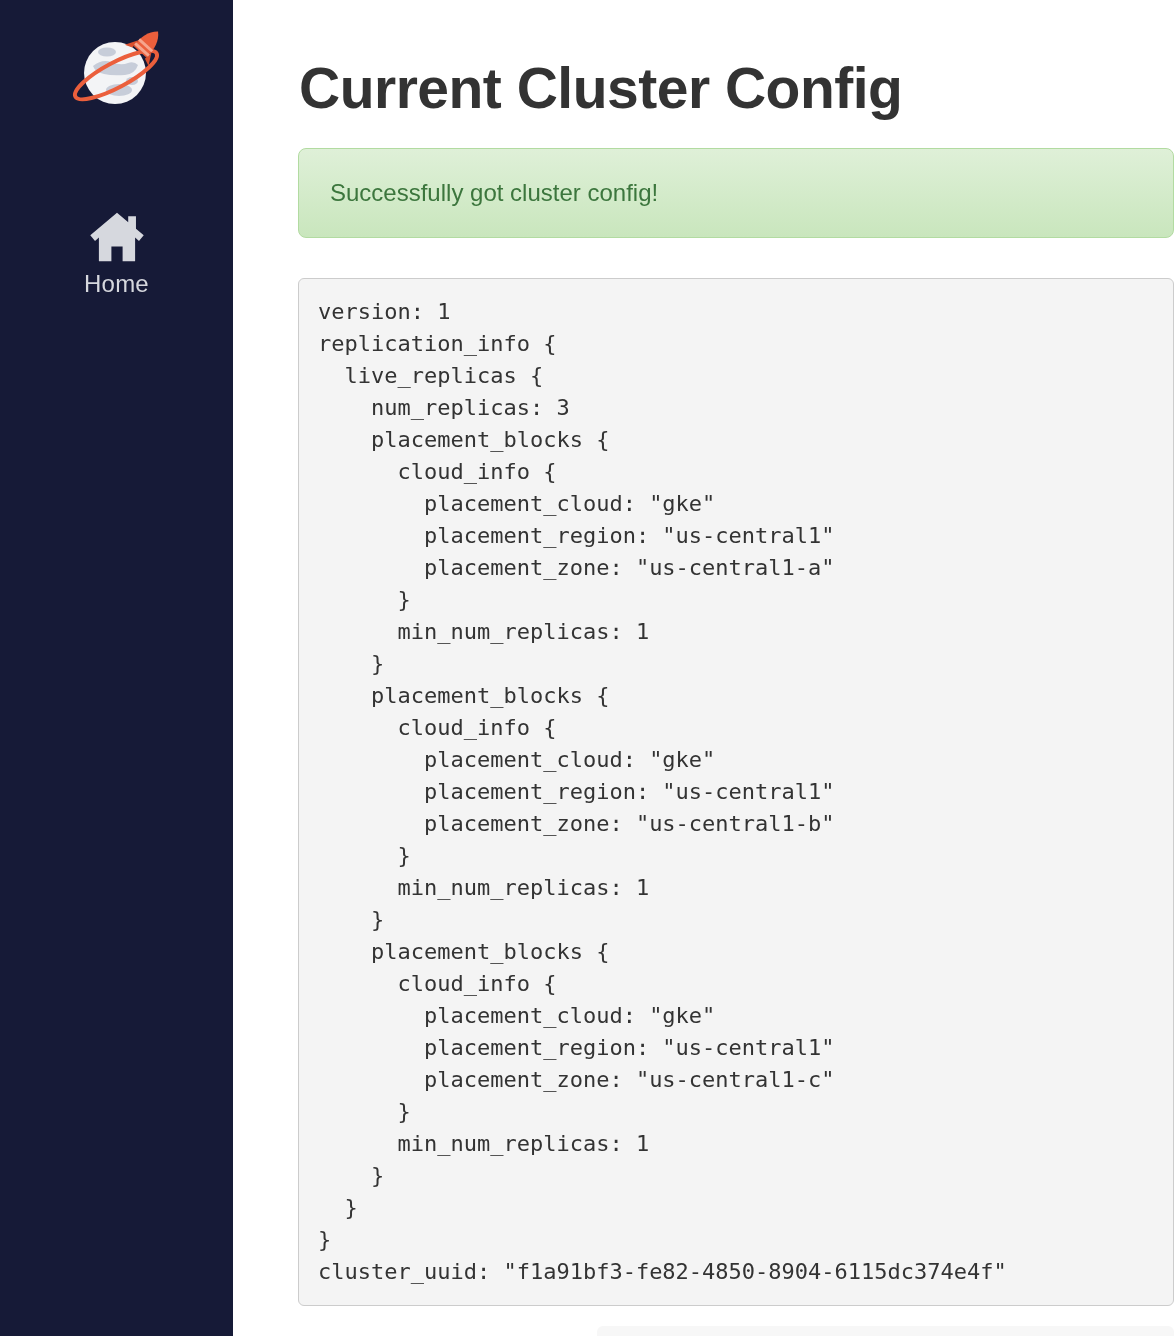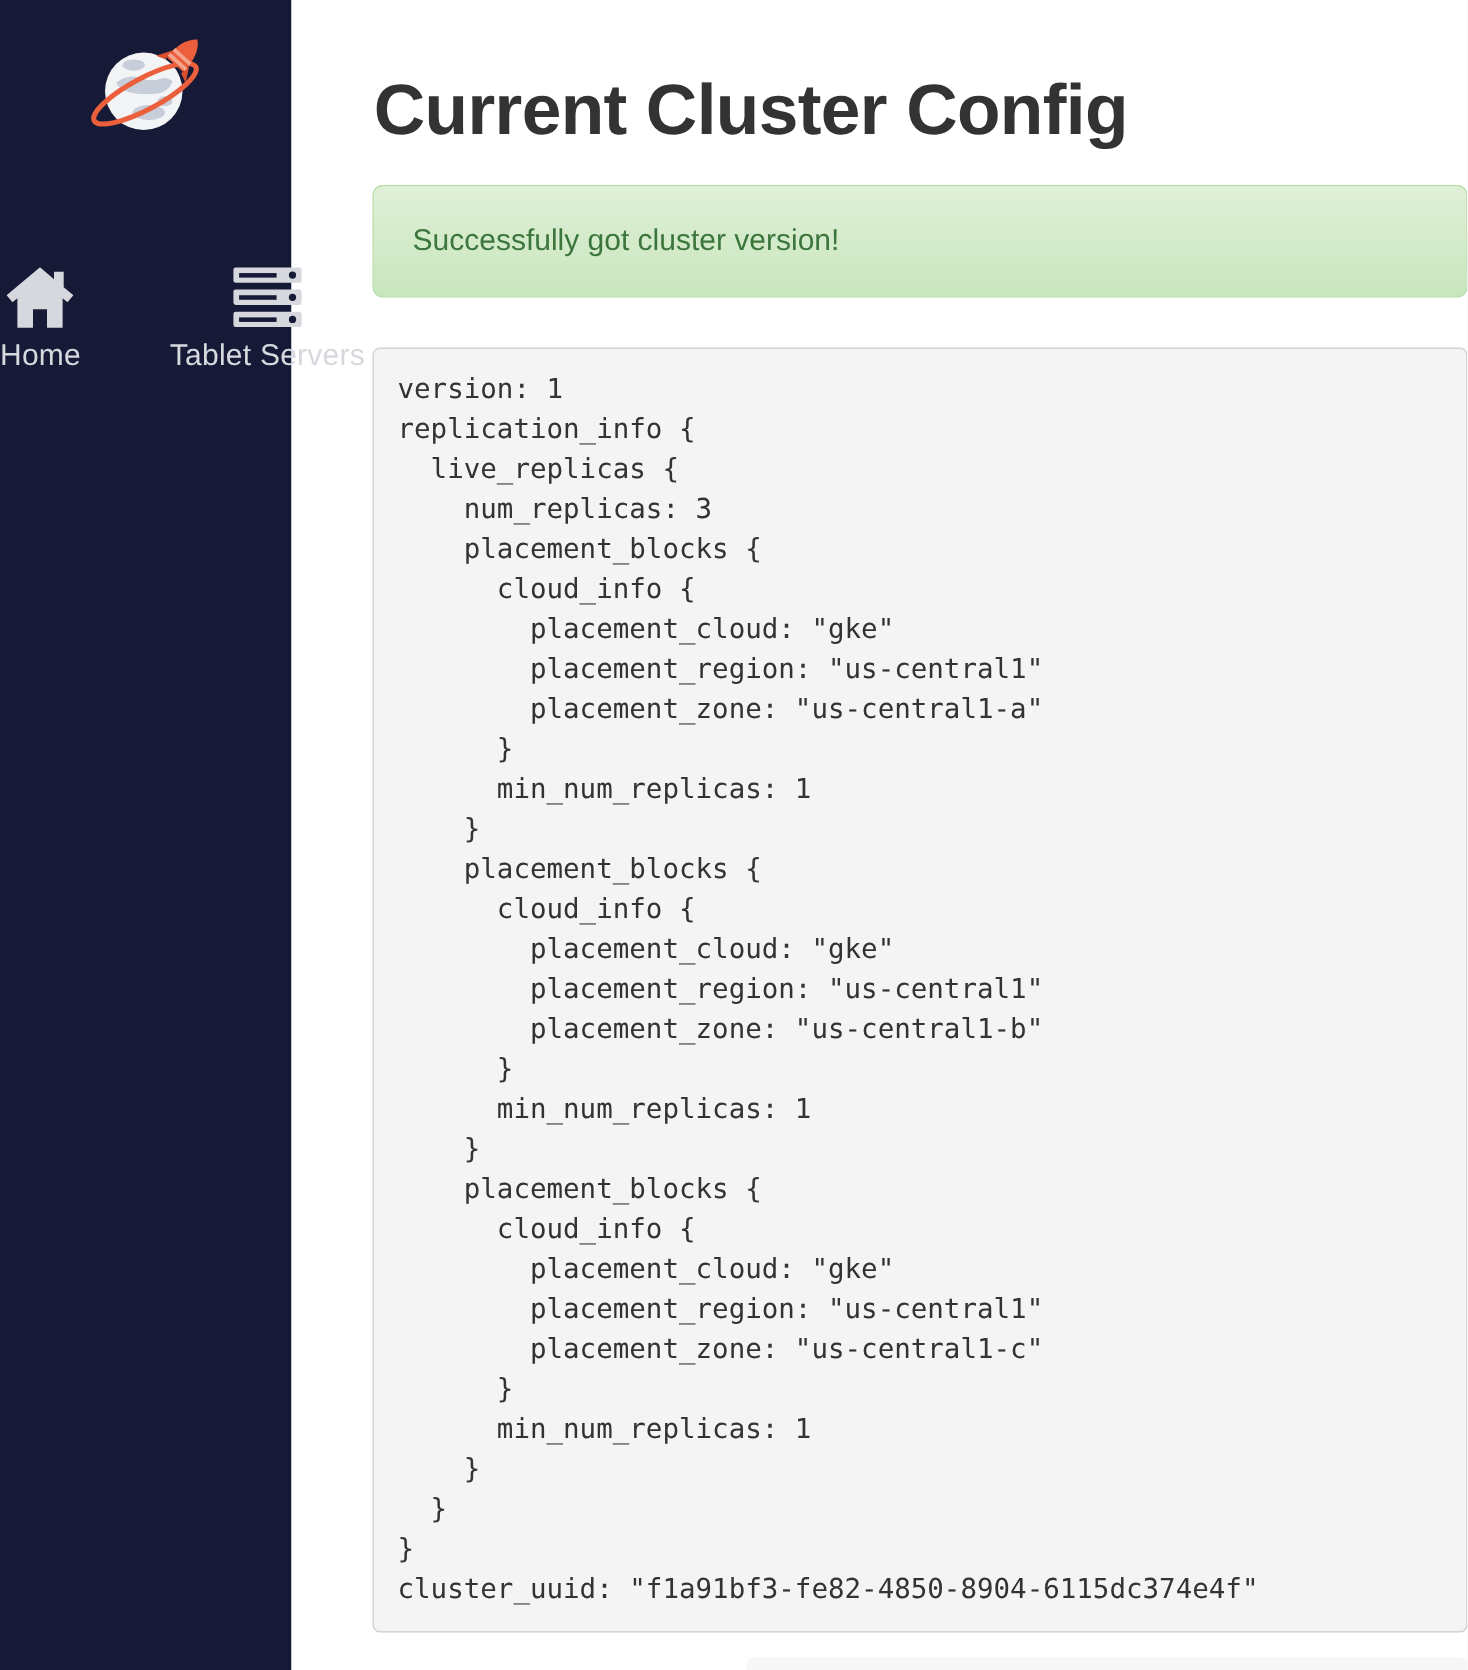--- a/index.html
+++ b/index.html
@@ -23,22 +23,23 @@
   }
   .logo-link {
     margin-top: 26px;
     display: block;
     cursor: pointer;
     text-decoration: none;
   }
   .side-nav {
     margin-top: 92px;
     display: flex;
+    flex-direction: column;
     align-items: center;
-    gap: 71px;
+    gap: 120px;
     width: 100%;
   }
   .nav-item {
     display: flex;
     flex-direction: column;
     align-items: center;
     cursor: pointer;
     text-decoration: none;
     width: 100%;
   }
@@ -139,51 +140,31 @@
       <span class="icon-box">
         <svg width="56" height="50" viewBox="0 0 64 58" aria-hidden="true">
           <path fill="#d6d8de" fill-rule="evenodd" d="M32 1 L45 12 L45 5 L54 5 L54 19.5 L63 27 L57.5 33.5 L53 29.7 L53 57 L11 57 L11 29.7 L6.5 33.5 L1 27 Z
                M25.5 40 L38.5 40 L38.5 57 L25.5 57 Z"></path>
         </svg>
       </span>
       <span class="nav-label">Home</span>
     </a>
 
 
-    <a class="nav-item">
-      <span class="icon-box">
-        <svg width="60" height="50" viewBox="0 0 64 55" aria-hidden="true">
-          <g fill="#d6d8de">
-            <rect x="2" y="1" width="60" height="13.5" rx="2"></rect>
-            <rect x="2" y="20.5" width="60" height="13.5" rx="2"></rect>
-            <rect x="2" y="40" width="60" height="13.5" rx="2"></rect>
-          </g>
-          <g fill="#161a37">
-            <rect x="7" y="6" width="33" height="4"></rect>
-            <circle cx="54" cy="7.8" r="3.2"></circle>
-            <rect x="7" y="25.5" width="33" height="4"></rect>
-            <circle cx="54" cy="27.3" r="3.2"></circle>
-            <rect x="7" y="45" width="33" height="4"></rect>
-            <circle cx="54" cy="46.8" r="3.2"></circle>
-          </g>
-        </svg>
-      </span>
-      <span class="nav-label">Tablet Servers</span>
-    </a>
 
 
   </div>
 </nav>
 
 <main class="main">
 
   <h1 class="page-title">Current Cluster Config</h1>
 
   <div class="alert-success">
-    <span>Successfully got cluster version!</span>
+    <span>Successfully got cluster config!</span>
   </div>
 
   <pre class="config-pre">version: 1
 replication_info {
   live_replicas {
     num_replicas: 3
     placement_blocks {
       cloud_info {
         placement_cloud: "gke"
         placement_region: "us-central1"

